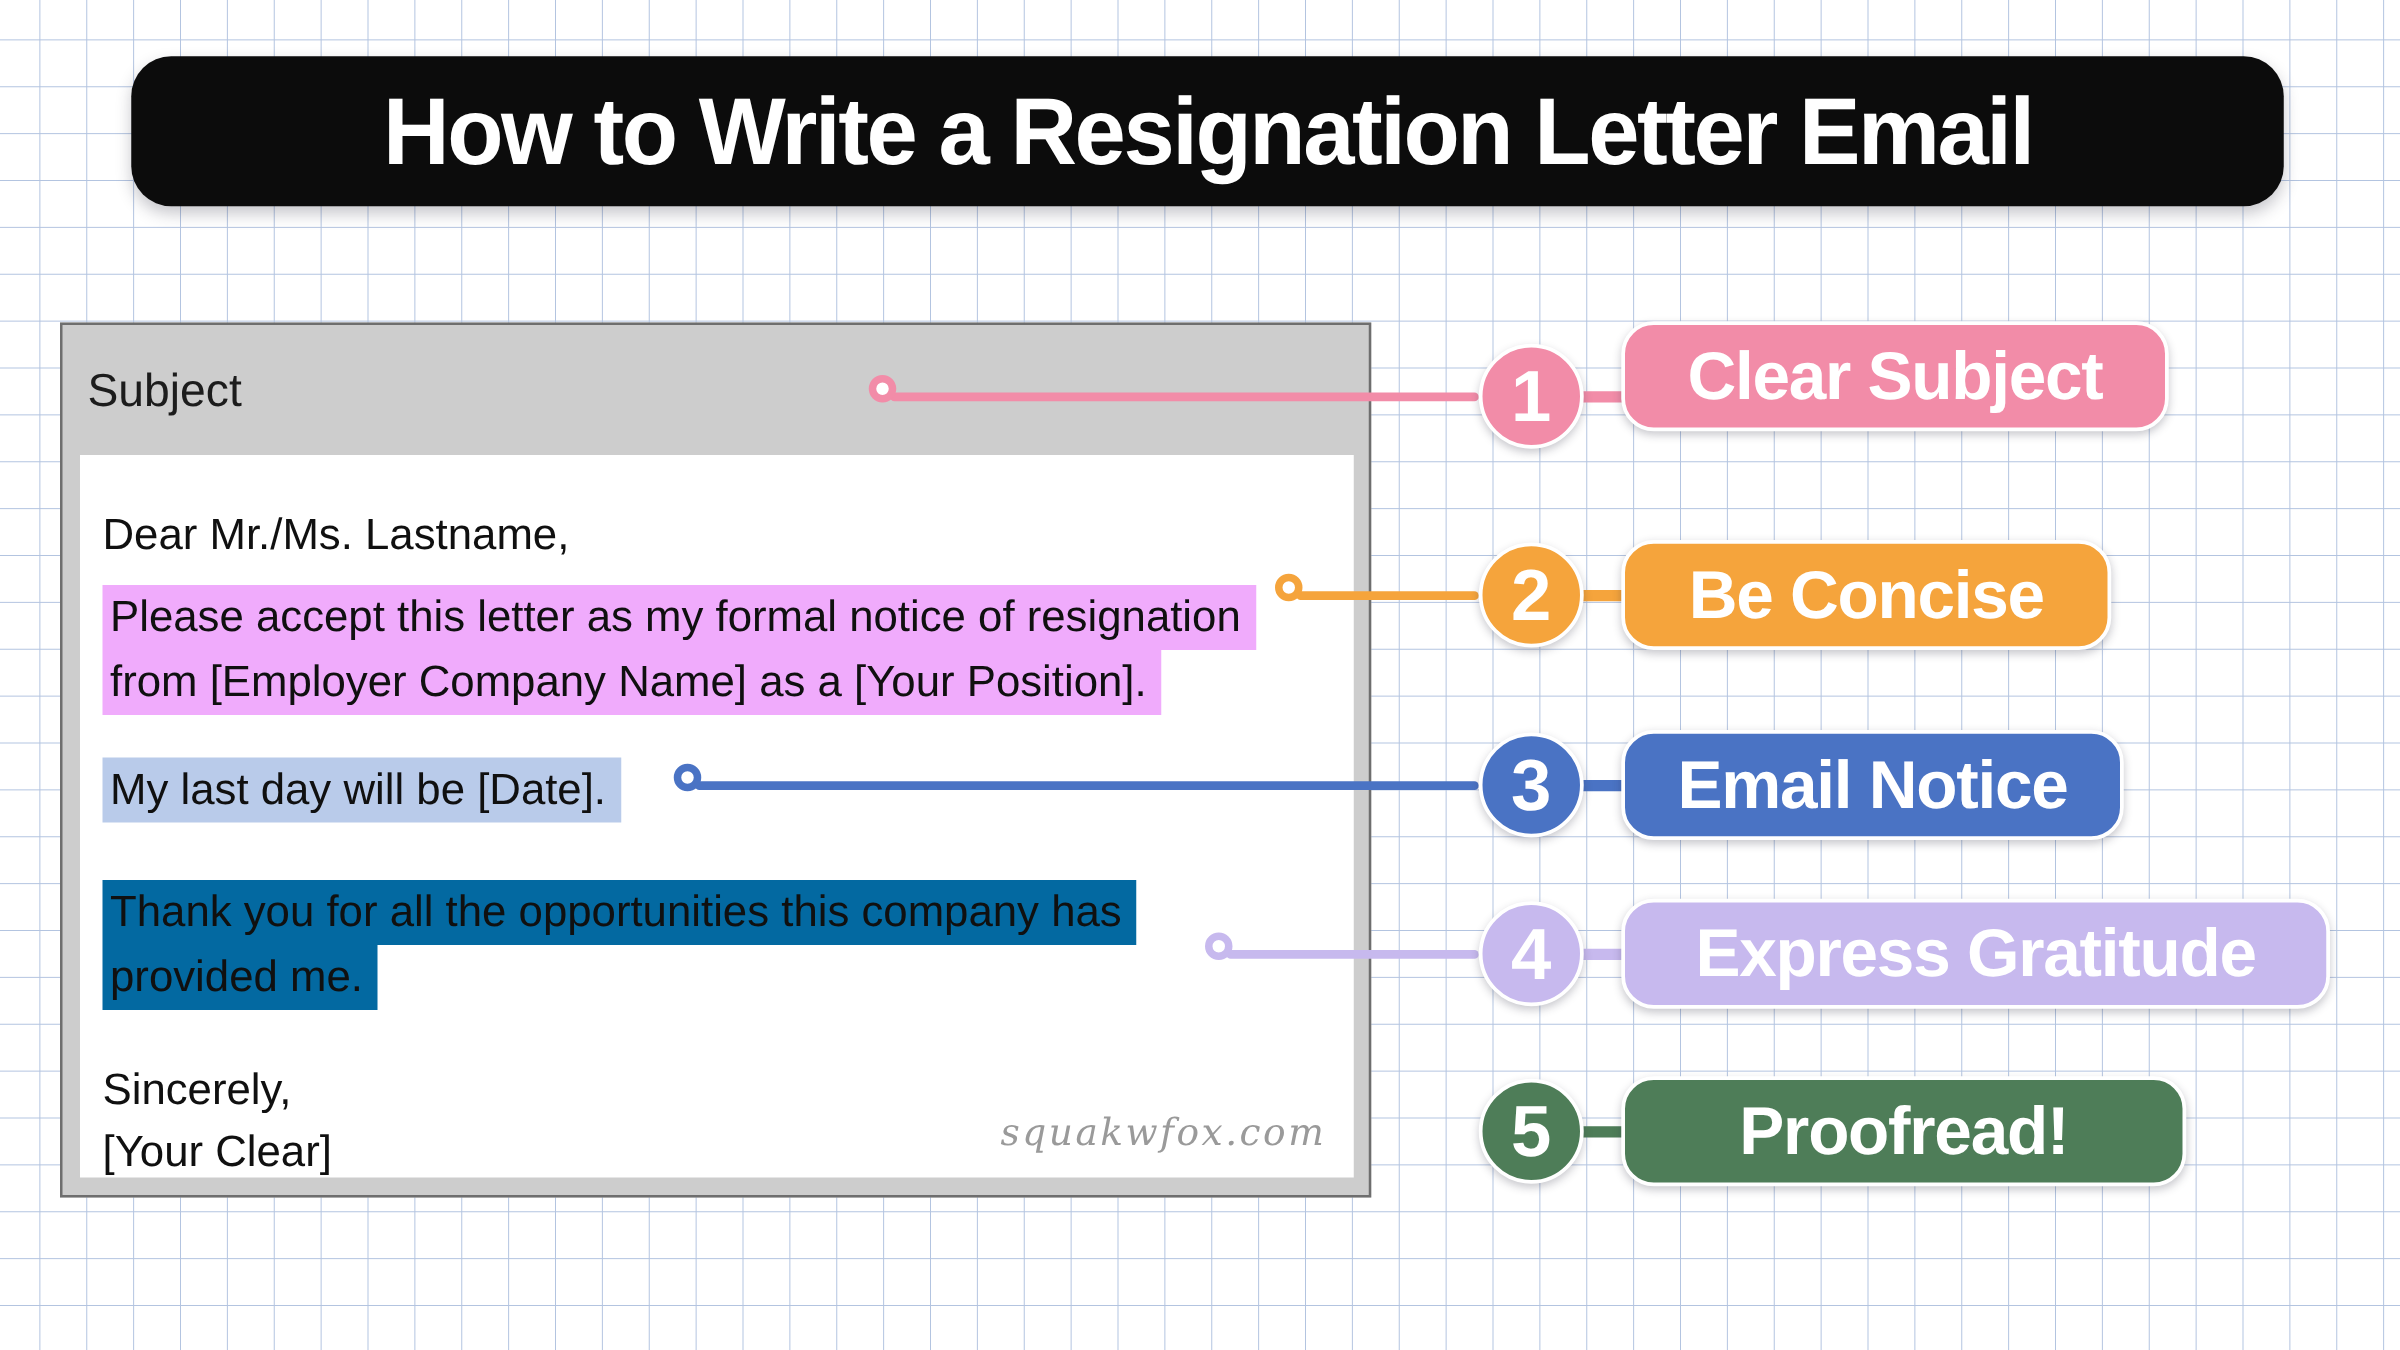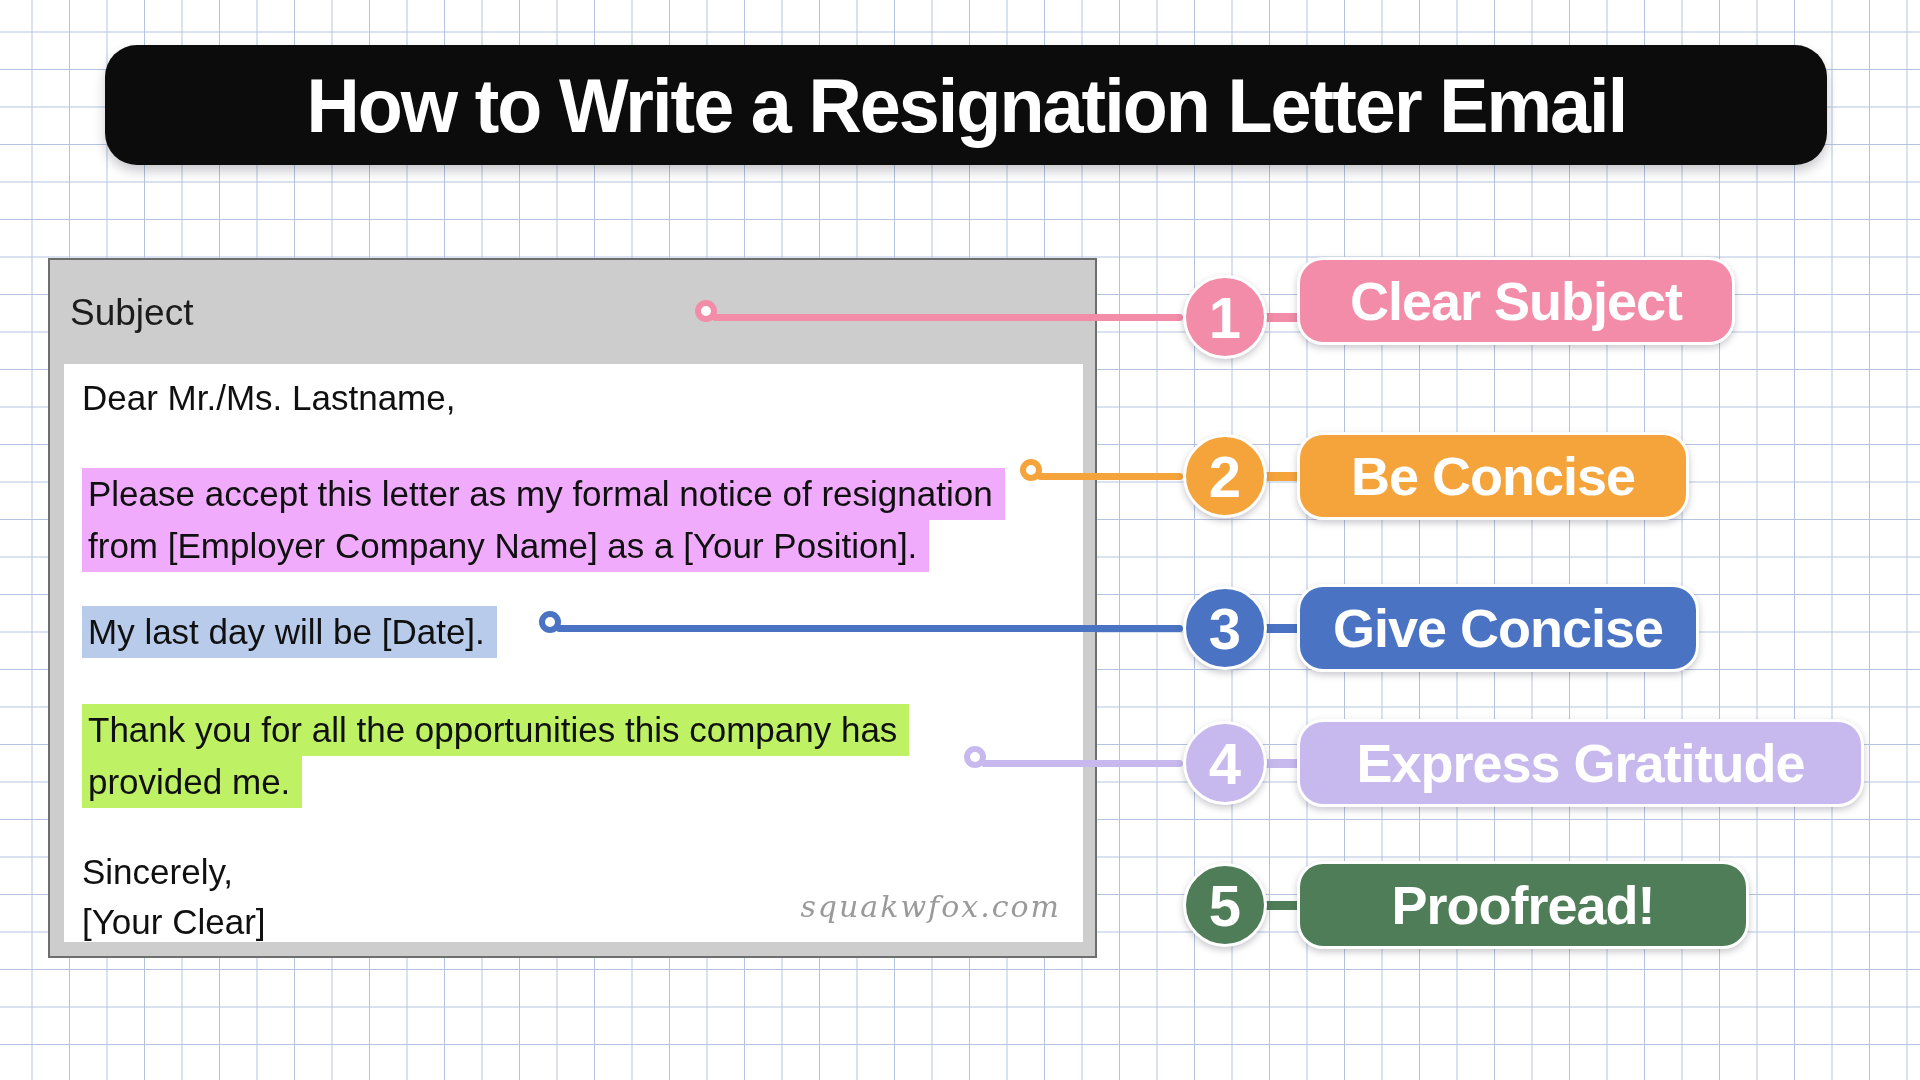--- a/index.html
+++ b/index.html
@@ -47,21 +47,21 @@
     background:#fad2de; color:#111; padding:7px 12px 8px 6px; white-space:nowrap;
   }
   .email-body {
     position:absolute; left:14px; top:104px; width:1019px; height:578px;
     background:#ffffff; 
   }
   .body-line { position:absolute; left:18px; font-size:35px; line-height:52px; color:#101010; white-space:nowrap; }
   .hl { padding:6px 12px 7px 6px; }
   .hl-orange { background:#f0abfc; }
   .hl-blue   { background:#b9cbea; }
-  .hl-lav    { background:#bef264; }
+  .hl-lav    { background:#0369a1; }
   .watermark {
     position:absolute; right:22px; bottom:18px;
     font-family:"DejaVu Serif", serif; font-style:italic;
     font-size:30px; color:#9a9a9a; letter-spacing:2px;
   }
 
   
   .conn-line { position:absolute; height:7px; border-radius:4px; z-index:2; }
   .conn-dot  {
     position:absolute; width:22px; height:22px; background:#fff;
@@ -95,21 +95,21 @@
 <div class="title-banner">
   <h1>How to Write a Resignation Letter Email</h1>
 </div>
 
 <div class="email-card">
 
   <div class="subject-label">Subject</div>
 
 
   <div class="email-body">
-    <div class="body-line" style="top:8px;">Dear Mr./Ms. Lastname,</div>
+    <div class="body-line" style="top:38px;">Dear Mr./Ms. Lastname,</div>
 
     <div class="body-line" style="top:104px;">
       <span class="hl hl-orange">Please accept this letter as my formal notice of resignation</span>
     </div>
     <div class="body-line" style="top:156px;">
       <span class="hl hl-orange">from [Employer Company Name] as a [Your Position].</span>
     </div>
 
     <div class="body-line" style="top:242px;">
       <span class="hl hl-blue">My last day will be [Date].</span>
@@ -153,21 +153,21 @@
 </div>
 <div class="step-pill c-orange" style="top:432px; width:392px;">
   <span>Be Concise</span>
 </div>
 
 <div class="step-stub c-blue" style="top:624px;"></div>
 <div class="step-circle c-blue" style="top:586px;">
   <span>3</span>
 </div>
 <div class="step-pill c-blue" style="top:584px; width:402px;">
-  <span>Give Concise</span>
+  <span>Email Notice</span>
 </div>
 
 <div class="step-stub c-lav" style="top:759px;"></div>
 <div class="step-circle c-lav" style="top:721px;">
   <span>4</span>
 </div>
 <div class="step-pill c-lav" style="top:719px; width:567px;">
   <span>Express Gratitude</span>
 </div>
 

